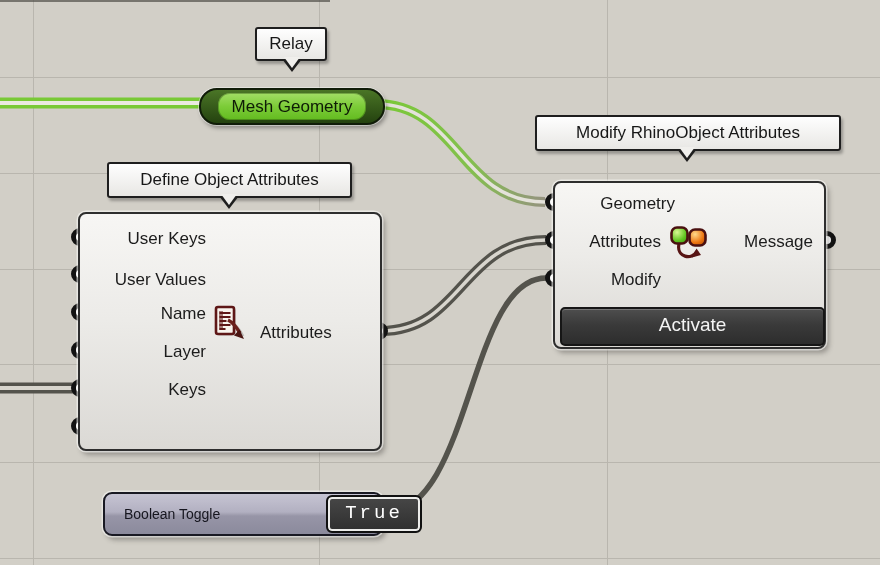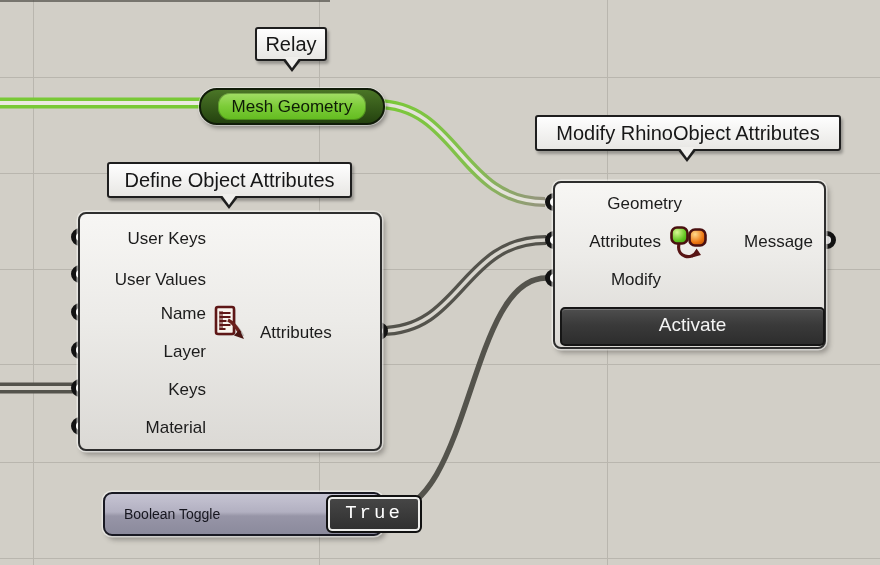--- a/index.html
+++ b/index.html
@@ -47,21 +47,21 @@
     background:linear-gradient(180deg,#474747,#2f2f2f);
     box-shadow:inset 0 0 0 2px #ededeb;
     color:#fff;font-family:"Liberation Mono","DejaVu Sans Mono",monospace;font-size:19px;line-height:32px;
     text-align:center;letter-spacing:3px;cursor:pointer;margin-left:36px;}
 
   
   .balloon{position:absolute;z-index:3;border:2px solid #1e1e1e;border-radius:3px;
     background:linear-gradient(180deg,#fefefe,#e8e7e4);
     box-shadow:2px 3px 3px rgba(0,0,0,.28);}
   .balloon .btxt{position:absolute;inset:0;display:flex;align-items:center;justify-content:center;
-    font-size:20px;color:#171717;white-space:nowrap;}
+    font-size:17px;color:#171717;white-space:nowrap;}
   .tail-d{position:absolute;bottom:-13px;width:0;height:0;
     border-left:10px solid transparent;border-right:10px solid transparent;border-top:13px solid #1e1e1e;}
   .tail-l{position:absolute;bottom:-9px;width:0;height:0;
     border-left:8px solid transparent;border-right:8px solid transparent;border-top:11px solid #f0efec;}
 
   .icon{position:absolute;}
 </style>
 </head>
 <body>
 
@@ -132,38 +132,37 @@
   <div class="capsule">
     <div class="bright">Mesh Geometry</div>
   </div>
 
   <div class="ghcomp" style="left:78px;top:212px;width:300px;height:235px;">
     <div class="plabel r" style="left:0;top:13px;width:126px;">User Keys</div>
     <div class="plabel r" style="left:0;top:54px;width:126px;">User Values</div>
     <div class="plabel r" style="left:0;top:88px;width:126px;">Name</div>
     <div class="plabel r" style="left:0;top:126px;width:126px;">Layer</div>
     <div class="plabel r" style="left:0;top:164px;width:126px;">Keys</div>
-    <div class="plabel r" style="left:0;top:202px;width:126px;">Material</div>
     <div class="plabel" style="left:180px;top:107px;width:105px;">Attributes</div>
 
     <svg class="icon" style="left:133px;top:89px;" width="36" height="46" viewBox="0 0 36 46">
       <g transform="translate(1.5,1.5)" opacity="0.25">
         <rect x="3" y="4" width="18" height="27" rx="2" fill="#333"></rect>
         <path d="M16 18 C 22 21, 25 26, 28 32" stroke="#333" stroke-width="4" fill="none"></path>
       </g>
       <rect x="3" y="4" width="18" height="27" rx="2" fill="#f8f4ee" stroke="#5e1717" stroke-width="2.6"></rect>
       <path d="M6.5 10 h11 M6.5 14 h11 M6.5 18 h7 M6.5 22 h11 M6.5 26 h6" stroke="#5e1717" stroke-width="1.8" fill="none"></path>
       <rect x="6" y="8" width="4" height="19" fill="#5e1717" opacity="0.55"></rect>
       <path d="M15 17 C 21 20, 24 25, 27 30" stroke="#6b201c" stroke-width="3.4" fill="none"></path>
       <path d="M31 36 L 21 32.5 L 26.5 26.5 Z" fill="#4a1512"></path>
     </svg>
   </div>
 
   <div class="ghcomp" style="left:553px;top:181px;width:269px;height:164px;">
-    <div class="plabel r" style="left:15px;top:9px;width:106px;padding-left:6px;">Geometry</div>
+    <div class="plabel r" style="left:8px;top:9px;width:106px;padding-left:6px;">Geometry</div>
     <div class="plabel r" style="left:0;top:47px;width:106px;">Attributes</div>
     <div class="plabel r" style="left:0;top:85px;width:106px;">Modify</div>
     <div class="plabel r" style="right:11px;top:47px;width:110px;">Message</div>
 
     <svg class="icon" style="left:113px;top:41px;" width="46" height="44" viewBox="0 0 46 44">
       <path d="M11 20 C 8 33, 24 37, 29 27" stroke="#571414" stroke-width="3.2" fill="none"></path>
       <path d="M33 31 L 24 33.5 L 28.5 24.5 Z" fill="#571414"></path>
       <rect x="3.5" y="3.5" width="16" height="16" rx="5.5" fill="url(#gbead2)" stroke="#4a1010" stroke-width="2.6"></rect>
       <rect x="21.5" y="5.5" width="16" height="16" rx="5.5" fill="url(#obead2)" stroke="#4a1010" stroke-width="2.6"></rect>
       <defs>

